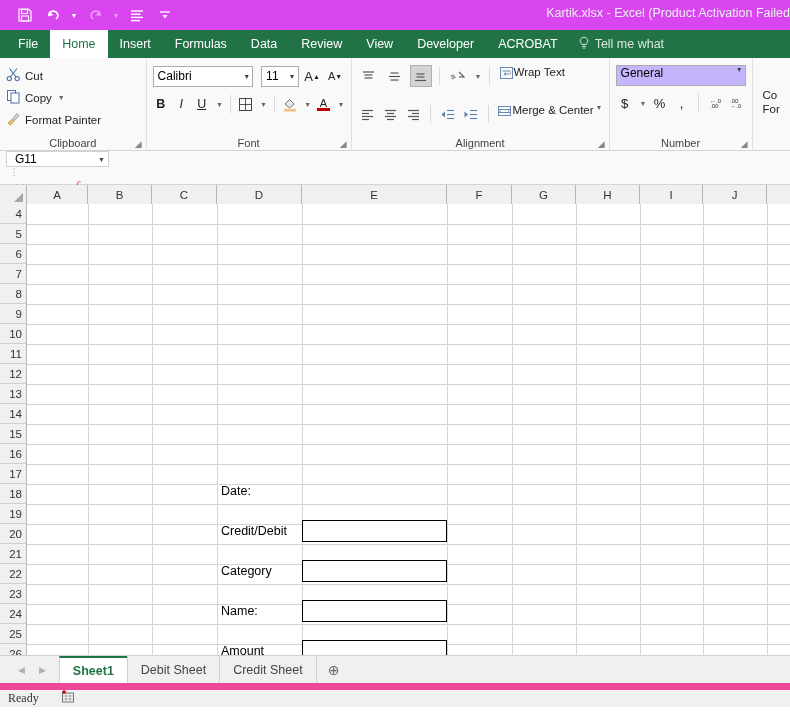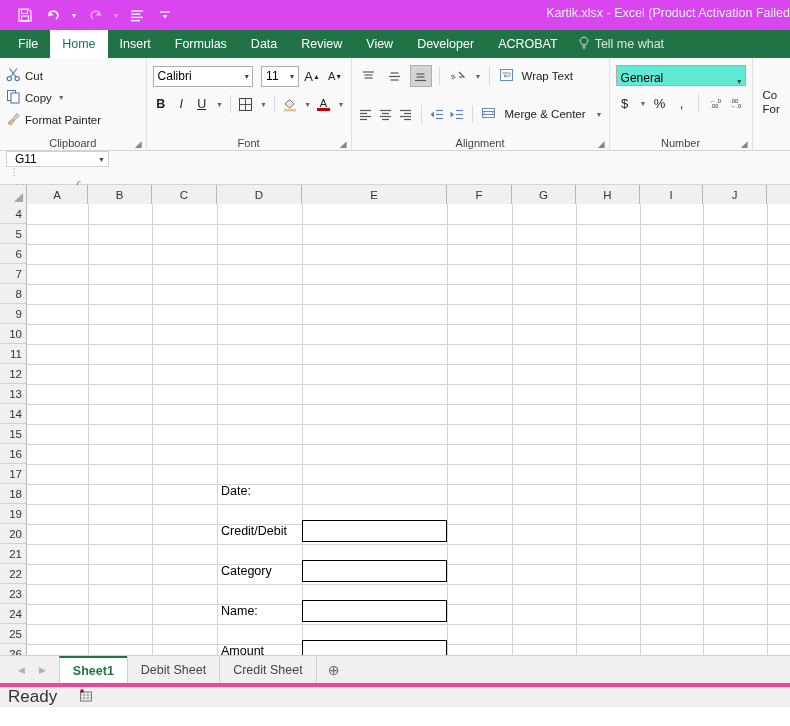--- a/index.html
+++ b/index.html
@@ -123,30 +123,30 @@
   .icobtn {
     width: 22px; height: 22px;
     display: flex; align-items: center; justify-content: center;
     font-size: 12.5px; color: #222;
   }
   .icobtn.sel { background: #d4d4d4; border: 1px solid #b0b0b0; }
   .sep { width: 1px; height: 18px; background: #d9d9d9; margin: 0 3px; }
 
   
   .wraptext, .mergecenter {
-    display: flex; align-items: center; gap: 8px;
+    display: flex; gap: 0;
     font-size: 11.5px; color: #222; white-space: nowrap;
     height: 21px; padding-left: 2px;
   }
 
   
   .numfmt {
     width: 130px; height: 21px;
-    border: 1px solid #acacac; background: #5eead4;
-    display: flex; align-items: flex-end;
+    border: 1px solid #acacac; background: #c4b5fd;
+    display: flex; align-items: flex-start;
     padding: 0 2px 0 4px; font-size: 12px;
   }
   .numfmt .txt { flex: 1; }
   .styles-clip {
     font-size: 11.5px; color: #222; padding-top: 26px; padding-left: 4px;
     line-height: 14px; white-space: nowrap; overflow: hidden;
   }
 
   
   .fbar {
@@ -266,24 +266,24 @@
   }
   .addsheet {
     display: flex; align-items: center; justify-content: center;
     width: 34px; color: #666; font-size: 14px;
   }
 
   
   .statusbar {
     height: 24px;
     background: #f0f0f0;
-    border-top: 4px solid #ec4899;
+    border-top: 7px solid #ec4899;
     display: flex; align-items: center;
     padding-left: 8px; gap: 22px;
-    font-size: 17px; color: #333;
+    font-size: 12px; color: #333; font-family: Liberation Serif, serif;
   }
 </style>
 </head>
 <body>
 
 <div class="titlebar">
   <div class="qat">
     <div class="qat-btn">
       <svg width="16" height="16" viewBox="0 0 16 16">
           <path d="M2 2h9.5L14 4.5V14H2V2z" fill="none" stroke="#fff" stroke-width="1.2"></path>

